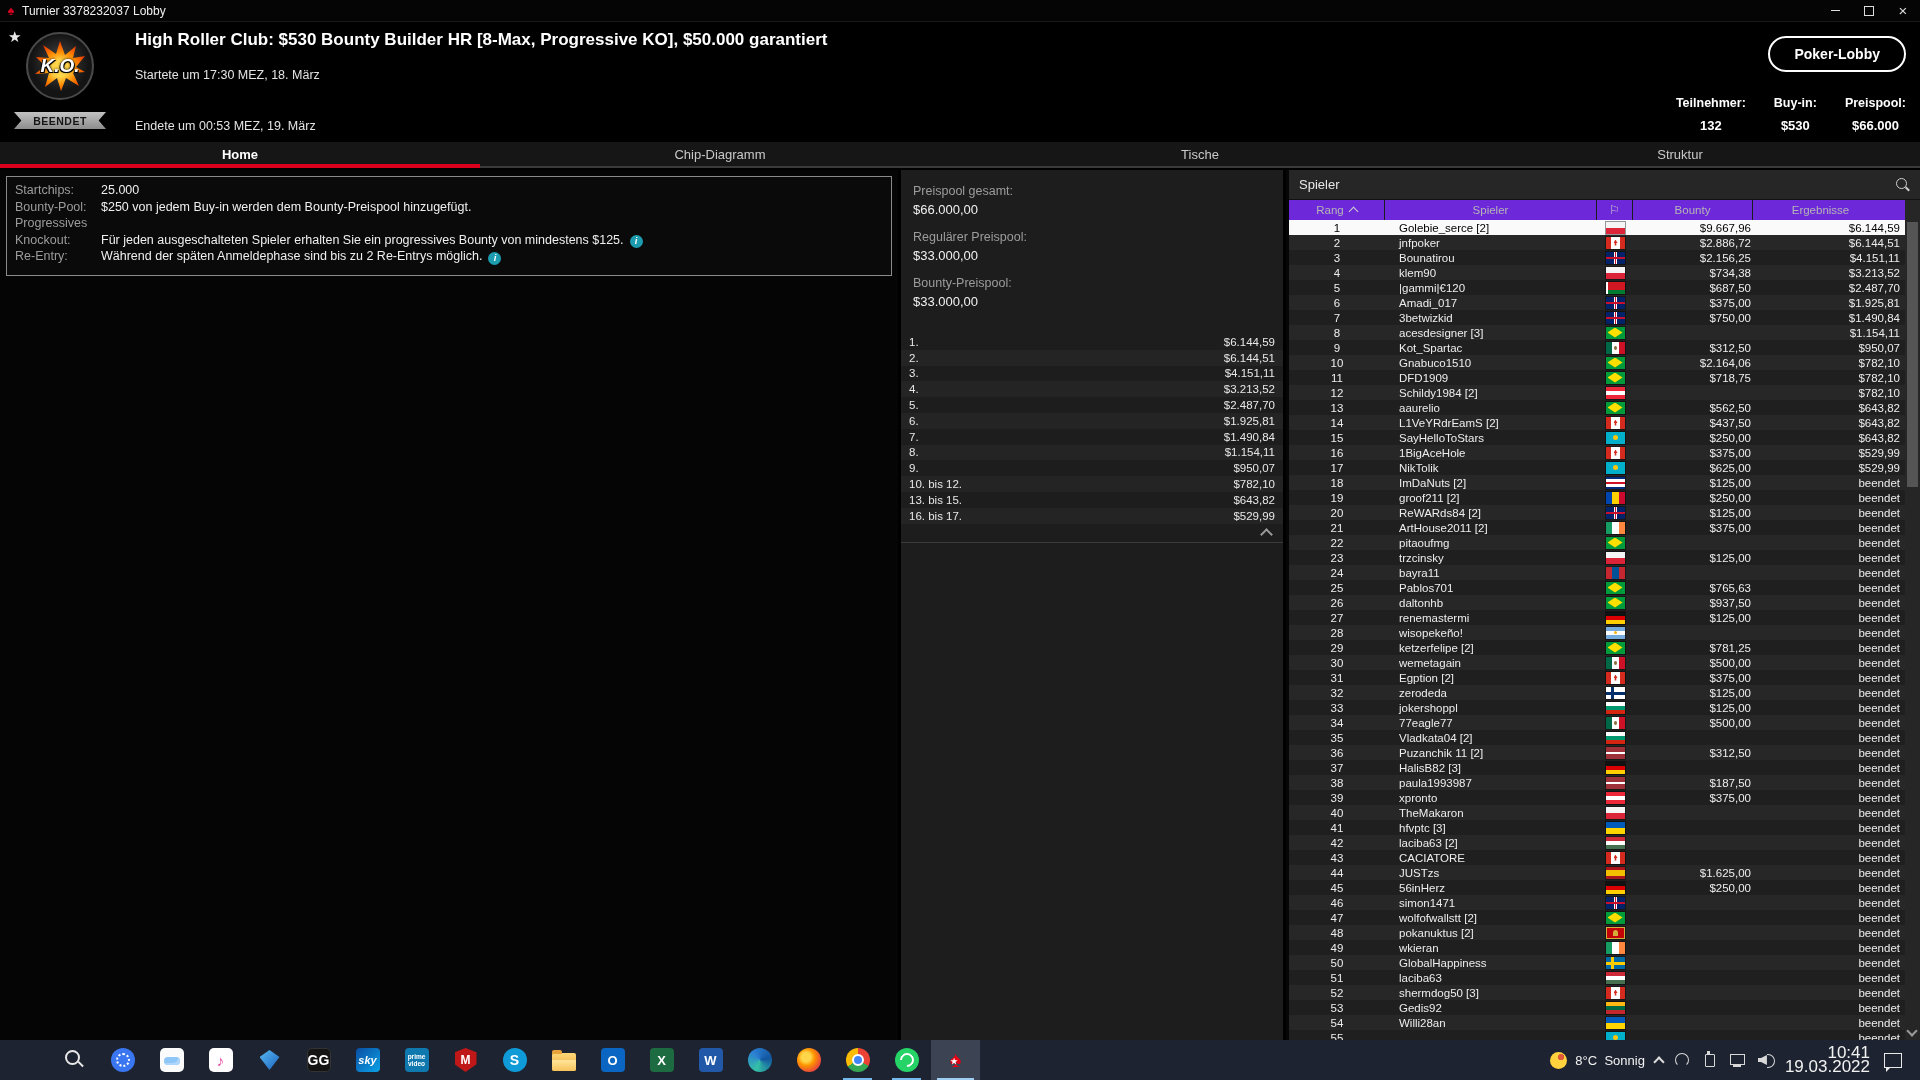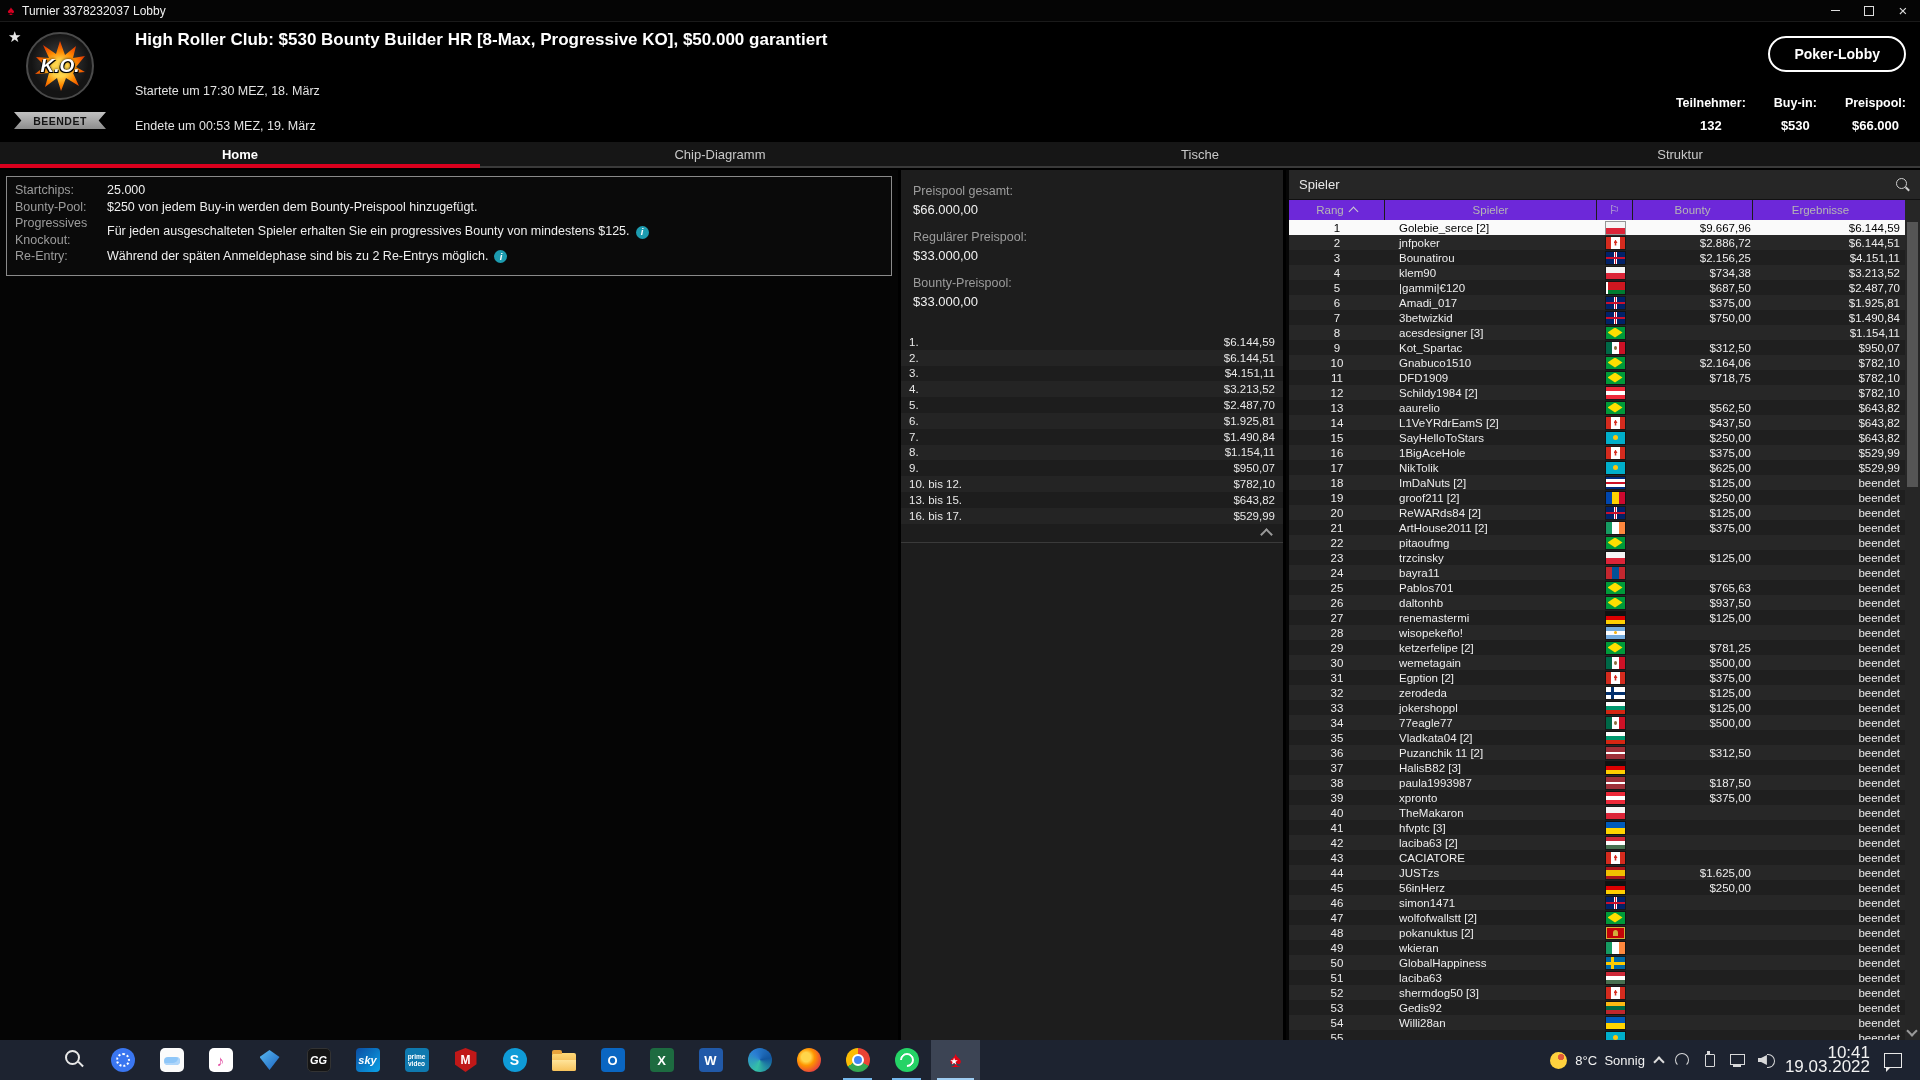--- a/index.html
+++ b/index.html
@@ -16,38 +16,38 @@
   .tb-close::before{content:"×";font-size:15px}
   
   #header{position:absolute;left:0;top:22px;width:1920px;height:120px;background:#000;color:#fff}
   .hdr-star{position:absolute;left:8px;top:6px;color:#e8e8e8;font-size:15px}
   .hdr-star::before{content:"★"}
   .ko-logo{position:absolute;left:26px;top:10px;width:68px;height:68px;border-radius:50%;background:radial-gradient(circle at 50% 45%,#3a3a3a 0 18%,#141414 60%);border:2px solid #4a4a4a;display:flex;align-items:center;justify-content:center;overflow:hidden}
   .ko-burst{position:absolute;inset:7px;background:radial-gradient(circle at 50% 55%,#ffd54a 0 22%,#ff8a00 45%,#e53000 75%);clip-path:polygon(50% 0,60% 28%,82% 10%,76% 34%,100% 30%,82% 52%,100% 62%,76% 64%,88% 90%,62% 74%,52% 100%,44% 74%,20% 92%,28% 64%,0 66%,20% 50%,2% 32%,28% 34%,16% 8%,42% 26%);}
   .ko-text{position:relative;font-weight:bold;font-style:italic;font-size:19px;color:#fff;text-shadow:0 0 3px #000,1px 1px 0 #000,-1px 1px 0 #000}
   .ribbon{position:absolute;left:14px;top:90px;width:92px;height:17px;background:linear-gradient(180deg,#c2c2c2,#8d8d8d);clip-path:polygon(0 0,100% 0,92% 50%,100% 100%,0 100%,8% 50%);display:flex;align-items:center;justify-content:center;font-size:10.5px;font-weight:bold;color:#151515;letter-spacing:.5px}
   .hdr-title{position:absolute;left:135px;top:8px;font-size:17px;font-weight:bold;color:#fff}
-  .hdr-line1{position:absolute;left:135px;top:62px;font-size:12.5px;color:#e3e3e3}
+  .hdr-line1{position:absolute;left:135px;top:46px;font-size:12.5px;color:#e3e3e3}
   .hdr-line2{position:absolute;left:135px;top:97px;font-size:12.5px;color:#e3e3e3}
   .lobby-btn{position:absolute;right:14px;top:14px;border:2px solid #fff;border-radius:19px;padding:8px 24px;font-size:14px;font-weight:bold;color:#fff;background:transparent;cursor:pointer}
   .hdr-stats{position:absolute;right:14px;top:74px;display:flex;gap:28px;text-align:center}
   .hdr-stat .lbl{font-size:12.5px;font-weight:bold;color:#fff;margin-bottom:8px}
   .hdr-stat .val{font-size:13px;font-weight:bold;color:#fff}
   
   #tabbar{position:absolute;left:0;top:142px;width:1920px;height:26px;background:#161616;display:flex;border-bottom:2px solid #3a3a3a}
   .tab{flex:1;display:flex;align-items:center;justify-content:center;font-size:13px;color:#c9c9c9;position:relative;cursor:pointer}
   .tab.active{color:#fff;font-weight:bold}
   .tab.active::after{content:"";position:absolute;left:0;bottom:-2px;width:100%;height:4px;background:#d8001d}
   
   #content{position:absolute;left:0;top:170px;width:1920px;height:870px;background:#060606}
   #left-pane{position:absolute;left:0;top:0;width:898px;height:870px;background:#050505}
   .info-box{position:absolute;left:6px;top:6px;width:886px;min-height:100px;border:1px solid #8a8a8a;background:#0a0a0a;padding:5px 8px 7px 8px}
-  .info-row{display:grid;grid-template-columns:86px 1fr;column-gap:6px;font-size:12.5px;line-height:16.5px}
+  .info-row{display:grid;grid-template-columns:86px 1fr;column-gap:0;font-size:12.5px;line-height:16.5px}
   .info-row .ilbl{color:#9c9c9c}
-  .info-row .itxt{color:#efefef;display:flex;align-items:center;gap:6px}
+  .info-row .itxt{color:#efefef;display:flex;align-items:flex-end;gap:6px}
   .info-dot{display:none;width:13px;height:13px;min-width:13px;border-radius:50%;background:#1d9cb0;color:#fff;font-size:9.5px;font-weight:bold;font-style:italic;align-items:center;justify-content:center;margin-top:1px}
   .info-dot::before{content:"i"}
   .info-row.info .info-dot{display:inline-flex}
   #mid-pane{position:absolute;left:898px;top:0;width:388px;height:870px;background:#1d1d1d;border-left:3px solid #000;border-right:3px solid #000;color:#e8e8e8}
   .prize-sections{padding:14px 12px 10px 12px}
   .prize-sec{margin-bottom:13px}
   .prize-sec .plbl{font-size:12.5px;color:#9c9c9c;margin-bottom:4px}
   .prize-sec .pval{font-size:13px;color:#f0f0f0}
   .reg-block{border-top:1px solid #3f3f3f;border-bottom:1px solid #3f3f3f;padding:7px 0 8px 0;text-align:center}
   .reg-line{font-size:12px;color:#cfcfcf;margin-bottom:5px}
@@ -124,21 +124,21 @@
   .g-search{position:relative}
   .g-search::before{content:"";position:absolute;left:3px;top:2px;width:11px;height:11px;border:2px solid #e8e8e8;border-radius:50%}
   .g-search::after{content:"";position:absolute;left:15px;top:15px;width:7px;height:2.4px;background:#e8e8e8;transform:rotate(45deg)}
   .g-signal{width:24px;height:24px;border-radius:50%;background:#3a76f0;position:relative}
   .g-signal::after{content:"";position:absolute;inset:5px;border-radius:50%;border:2.5px dotted #fff}
   .g-icloud{width:24px;height:24px;border-radius:5px;background:#fbfbfb;position:relative}
   .g-icloud::after{content:"";position:absolute;left:4px;top:9px;width:16px;height:8px;border-radius:8px;background:#8ec6f8;box-shadow:-3px -3px 0 -1px #aed5fa inset}
   .g-itunes{width:24px;height:24px;border-radius:5px;background:#fff;color:#e1479f;font-size:15px;display:flex;align-items:center;justify-content:center}
   .g-itunes::before{content:"♪"}
   .g-gem{width:20px;height:20px;background:linear-gradient(135deg,#58b8f0,#1b63c0);clip-path:polygon(50% 0,100% 35%,50% 100%,0 35%)}
-  .g-gg{width:24px;height:24px;border-radius:5px;background:#141414;color:#fff;font-size:11px;font-style:italic;display:flex;align-items:center;justify-content:center;border:1px solid #333}
+  .g-gg{width:24px;height:24px;border-radius:5px;background:#141414;color:#fff;font-size:14px;display:flex;align-items:center;justify-content:center;border:1px solid #333}
   .g-sky{width:24px;height:24px;border-radius:4px;background:linear-gradient(135deg,#0b4da2,#0aa3e8);color:#fff;font-size:11px;font-style:italic;font-weight:bold;display:flex;align-items:center;justify-content:center}
   .g-prime{width:24px;height:24px;border-radius:4px;background:#0f79af;color:#fff;font-size:6.5px;font-weight:bold;display:flex;flex-direction:column;align-items:center;justify-content:center;line-height:7px;text-align:center}
   .g-mcafee{width:22px;height:24px;background:#c01818;clip-path:polygon(50% 0,100% 18%,100% 68%,50% 100%,0 68%,0 18%);color:#fff;font-size:12px;font-weight:bold;display:flex;align-items:center;justify-content:center}
   .g-skype{width:24px;height:24px;border-radius:50%;background:#0f9bd7;color:#fff;font-size:14px;font-weight:bold;display:flex;align-items:center;justify-content:center}
   .g-folder{width:24px;height:18px;background:linear-gradient(180deg,#ffd977,#e9a33b);border-radius:2px;position:relative;margin-top:3px}
   .g-folder::before{content:"";position:absolute;left:0;top:-3px;width:10px;height:4px;background:#e9a33b;border-radius:2px 2px 0 0}
   .g-folder::after{content:"";position:absolute;left:0;bottom:0;width:100%;height:11px;background:linear-gradient(180deg,#ffe49a,#f7c35c);border-radius:0 0 2px 2px}
   .g-outlook{width:24px;height:24px;border-radius:4px;background:#0a66c2;color:#fff;font-size:13px;font-weight:bold;display:flex;align-items:center;justify-content:center}
   .g-excel{width:24px;height:24px;border-radius:4px;background:#1d6b40;color:#fff;font-size:13px;font-weight:bold;display:flex;align-items:center;justify-content:center}
   .g-word{width:24px;height:24px;border-radius:4px;background:#2159a8;color:#fff;font-size:13px;font-weight:bold;display:flex;align-items:center;justify-content:center}

